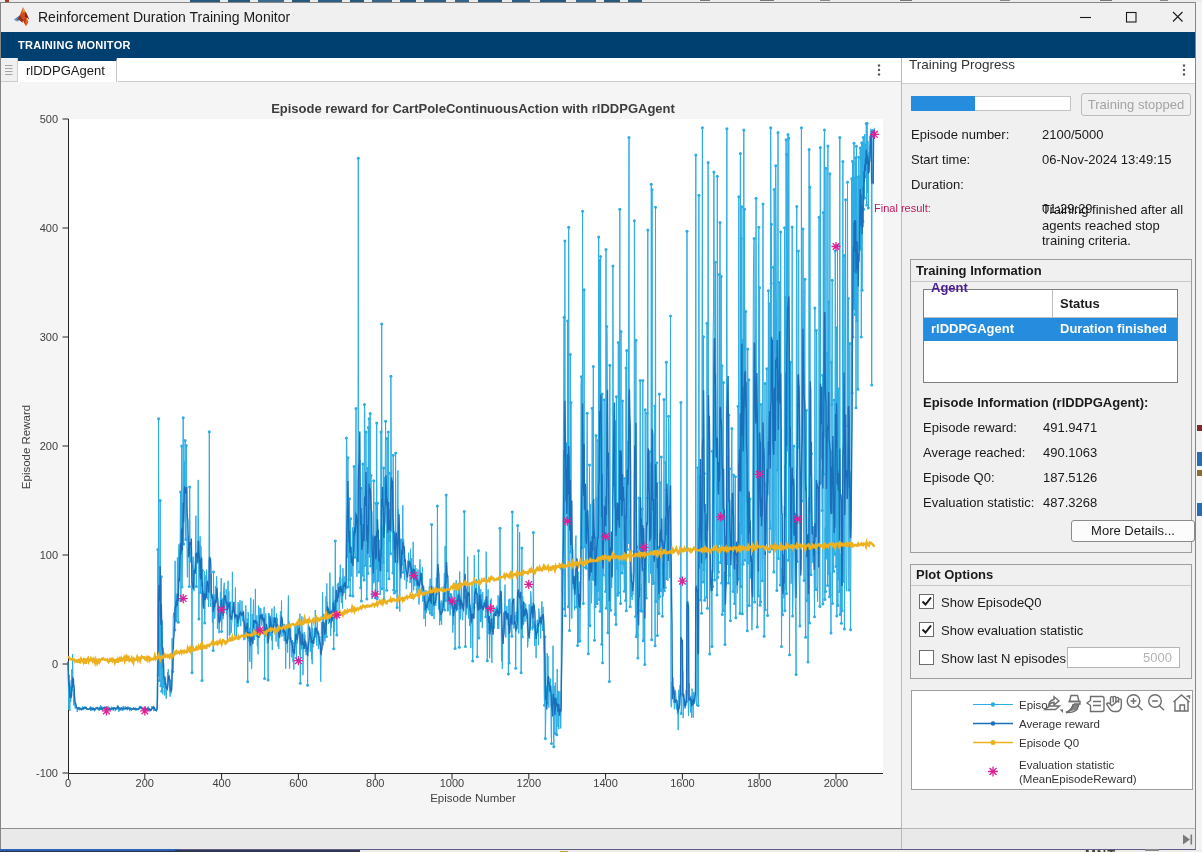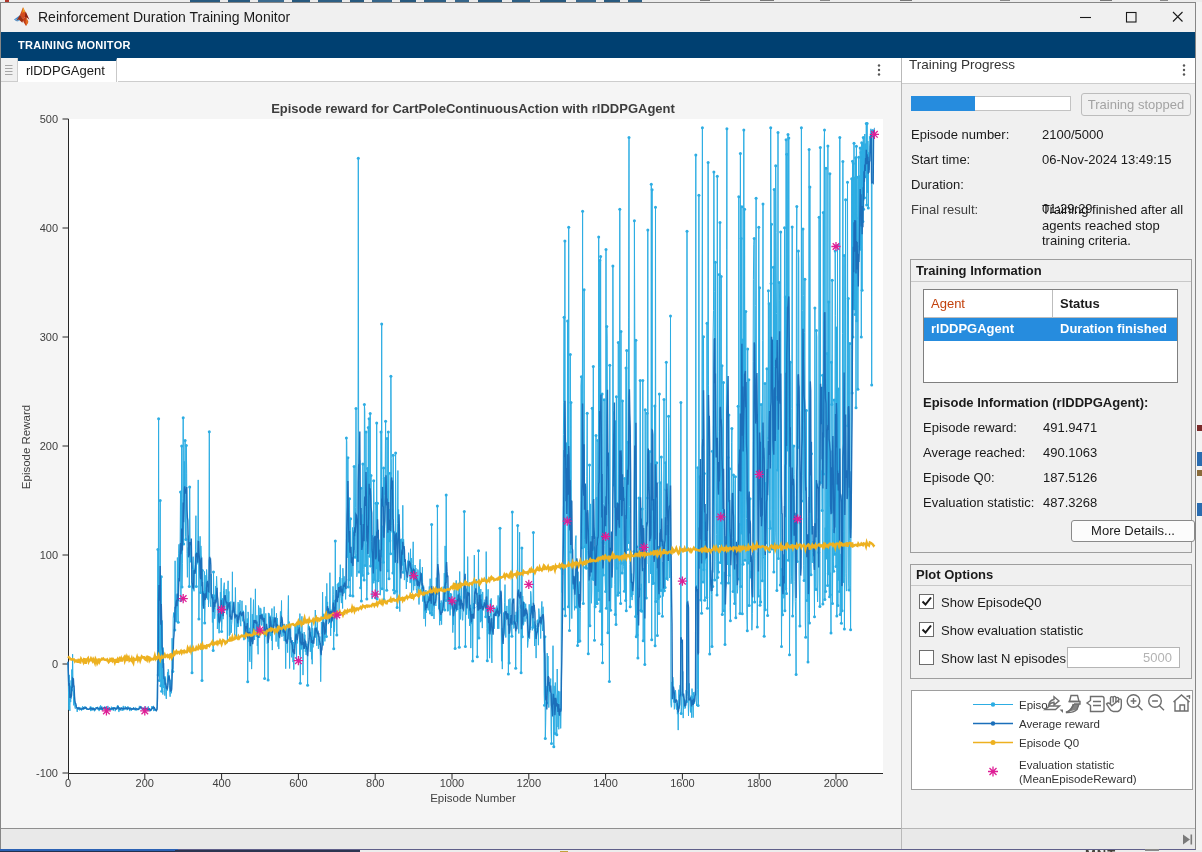--- a/index.html
+++ b/index.html
@@ -775,29 +775,29 @@
 
 <div class="abs" style="left:911px;top:96px;width:160px;height:15px;background:#fff;border:1px solid #c3c3c3;"></div>
 <div class="abs" style="left:911px;top:96px;width:64px;height:15px;background:#268cde;"></div>
 <div class="abs" style="left:1081px;top:93px;width:110px;height:23px;border:1px solid #bcbcbc;border-radius:3px;font-size:13px;color:#a3a3a3;text-align:center;line-height:21px;">Training stopped</div>
 <div class="abs" style="left:911px;top:127px;font-size:13px;color:#1a1a1a;">Episode number:</div>
 <div class="abs" style="left:1042px;top:127px;font-size:13px;color:#1a1a1a;">2100/5000</div>
 <div class="abs" style="left:911px;top:152px;font-size:13px;color:#1a1a1a;">Start time:</div>
 <div class="abs" style="left:1042px;top:152px;font-size:13px;color:#1a1a1a;">06-Nov-2024 13:49:15</div>
 <div class="abs" style="left:911px;top:177px;font-size:13px;color:#1a1a1a;">Duration:</div>
 <div class="abs" style="left:1042px;top:177px;font-size:13px;color:#1a1a1a;margin-top:24px;">01:29:29</div>
-<div class="abs" style="left:911px;top:202px;font-size:13px;color:#404040;">Final result:</div>
+<div class="abs" style="left:874px;top:202px;font-size:11px;color:#be185d;">Final result:</div>
 <div class="abs" style="left:1042px;top:202px;width:150px;font-size:13px;color:#1a1a1a;line-height:15.5px;">Training finished after all agents reached stop training criteria.</div>
 
 <div class="abs" style="left:910px;top:259px;width:282px;height:294px;border:1px solid #9e9e9e;"></div>
 <div class="abs" style="left:916px;top:263px;font-size:13px;font-weight:bold;color:#1a1a1a;">Training Information</div>
 <div class="abs" style="left:911px;top:281px;width:280px;height:1px;background:#c8c8c8;"></div>
 <div class="abs" style="left:923px;top:289px;width:255px;height:94px;background:#fff;border:1px solid #7f7f7f;"></div>
 <div class="abs" style="left:1052px;top:290px;width:1px;height:27px;background:#bdbdbd;"></div>
-<div class="abs" style="left:931px;top:296px;font-size:13px;font-weight:normal;color:#c2410c;">Agent</div>
+<div class="abs" style="left:931px;top:280px;font-size:13px;font-weight:bold;color:#4c1d95;">Agent</div>
 <div class="abs" style="left:1060px;top:296px;font-size:13px;font-weight:bold;color:#1a1a1a;">Status</div>
 <div class="abs" style="left:924px;top:317px;width:253px;height:1px;background:#bdbdbd;"></div>
 <div class="abs" style="left:924px;top:318px;width:253px;height:23px;background:#268cde;"></div>
 <div class="abs" style="left:931px;top:321px;font-size:13px;font-weight:bold;color:#fff;">rlDDPGAgent</div>
 <div class="abs" style="left:1060px;top:321px;font-size:13px;font-weight:bold;color:#fff;">Duration finished</div>
 <div class="abs" style="left:923px;top:395px;font-size:13px;font-weight:bold;color:#1a1a1a;">Episode Information (rlDDPGAgent):</div>
 <div class="abs" style="left:923px;top:420px;font-size:13px;color:#1a1a1a;">Episode reward:</div>
 <div class="abs" style="left:1043px;top:420px;font-size:13px;color:#1a1a1a;">491.9471</div>
 <div class="abs" style="left:923px;top:445px;font-size:13px;color:#1a1a1a;">Average reached:</div>
 <div class="abs" style="left:1043px;top:445px;font-size:13px;color:#1a1a1a;">490.1063</div>

